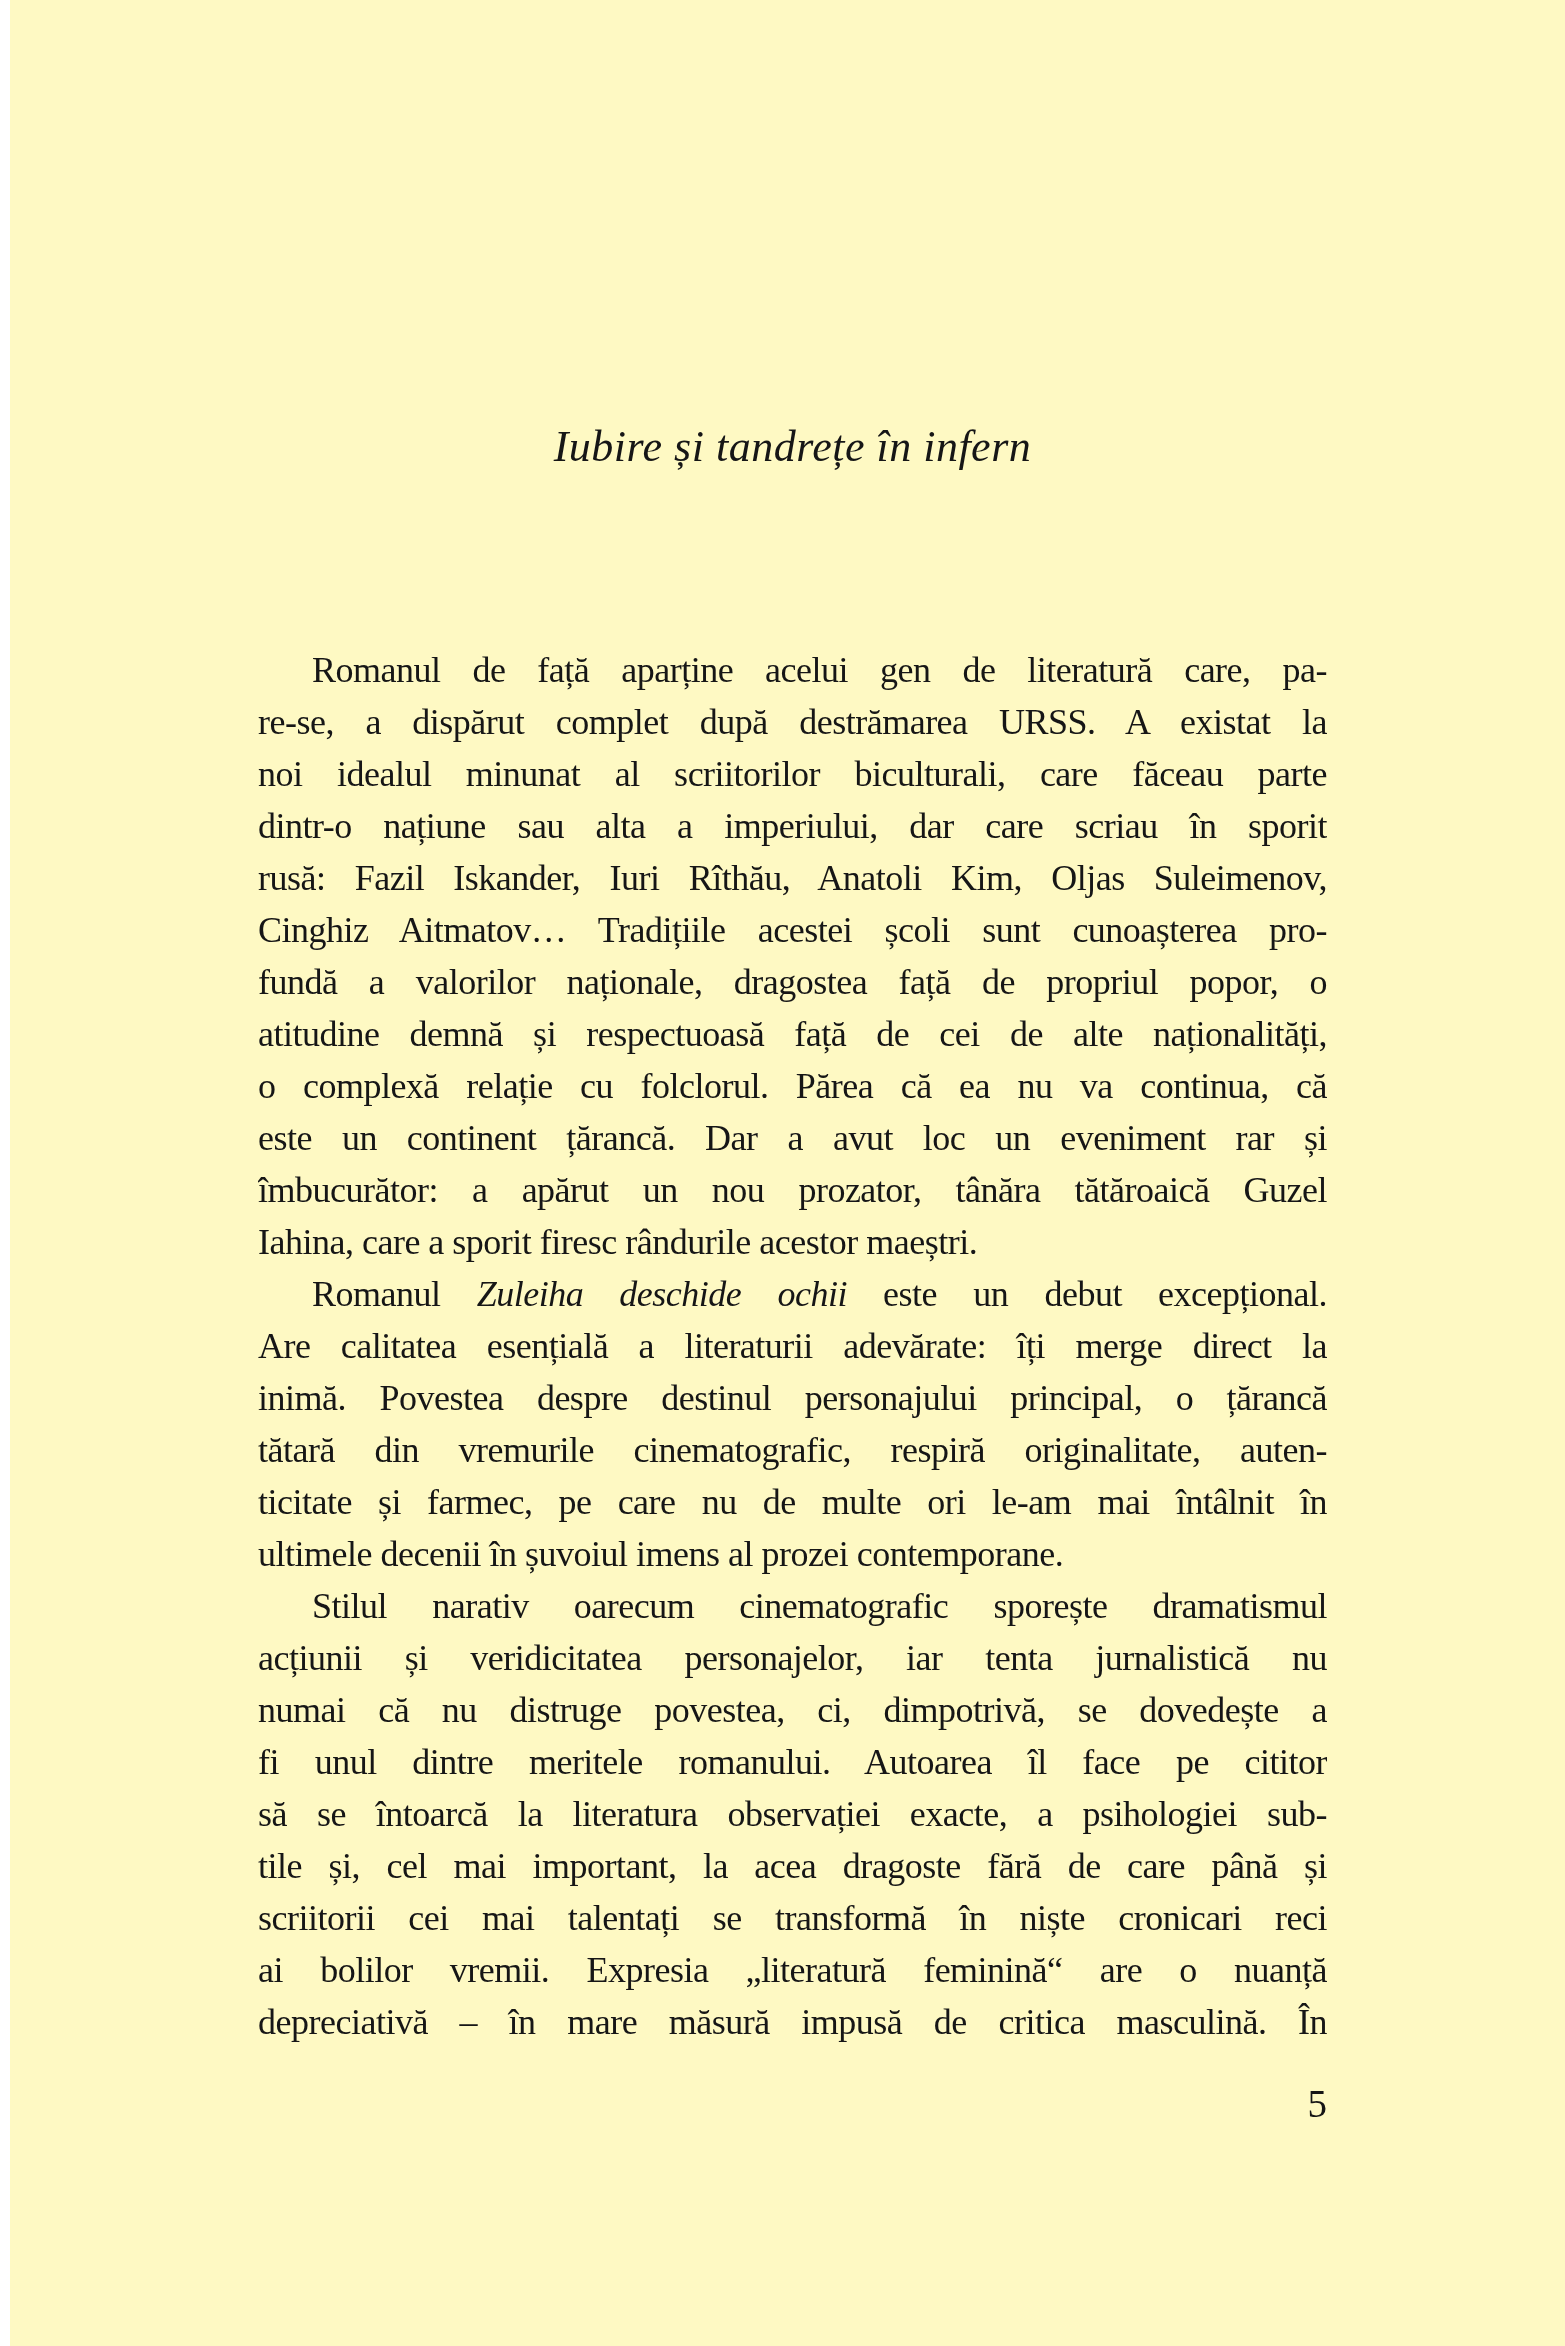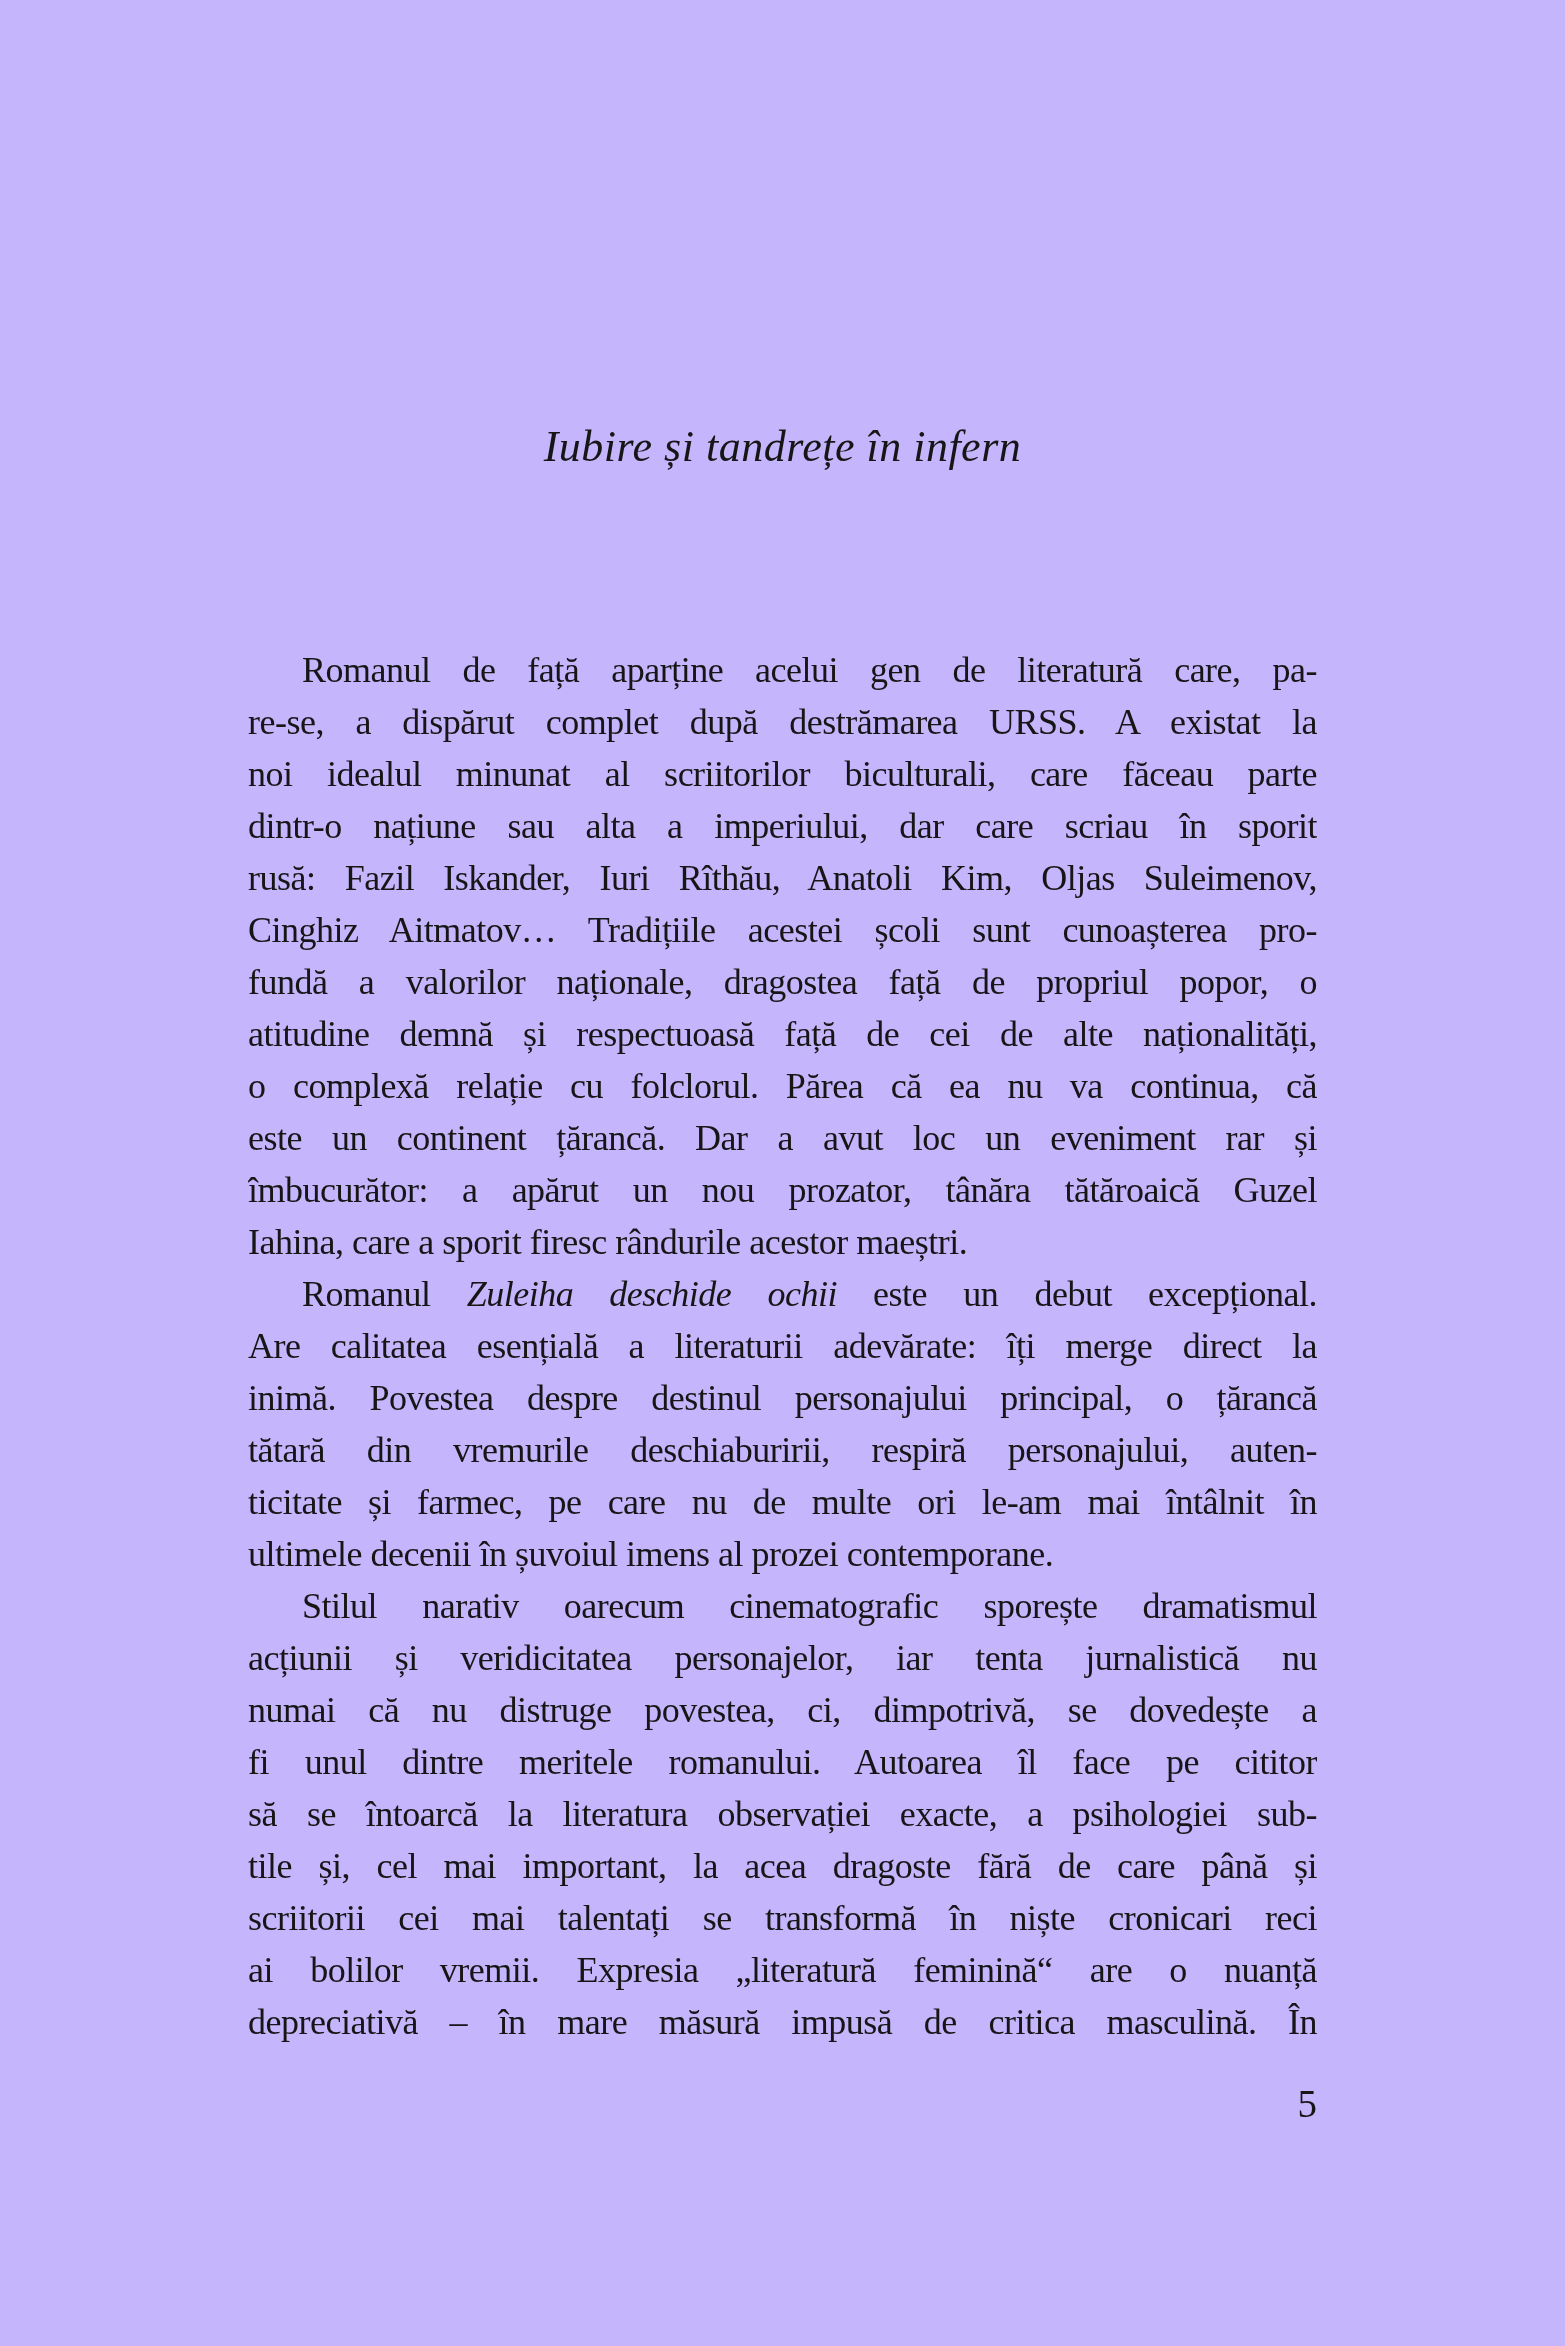--- a/index.html
+++ b/index.html
@@ -11,21 +11,22 @@
     position: relative;
     width: 1565px;
     height: 2347px;
     font-family: "Liberation Serif", "DejaVu Serif", serif;
     color: #1a1a1a;
     overflow: hidden;
   }
   .book-page {
     position: absolute;
     inset: 0;
-    background: #c4b5fd;
+    background: #fef9c3;
+    margin-left: 10px;
   }
   .chapter-title {
     position: absolute;
     left: 248px;
     top: 417px;
     width: 1069px;
     text-align: center;
     font-style: italic;
     font-size: 44px;
     line-height: 59px;
@@ -90,21 +91,21 @@
       <div class="line">o complexă relație cu folclorul. Părea că ea nu va continua, că</div>
       <div class="line">este un continent țărancă. Dar a avut loc un eveniment rar și</div>
       <div class="line">îmbucurător: a apărut un nou prozator, tânăra tătăroaică Guzel</div>
       <div class="line endline">Iahina, care a sporit firesc rândurile acestor maeștri.</div>
     </div>
 
     <div>
       <div class="line indent"><span>Romanul </span><span class="it">Zuleiha deschide ochii</span><span> este un debut excepțional.</span></div>
       <div class="line">Are calitatea esențială a literaturii adevărate: îți merge direct la</div>
       <div class="line">inimă. Povestea despre destinul personajului principal, o țărancă</div>
-      <div class="line">tătară din vremurile deschiaburirii, respiră personajului, auten-</div>
+      <div class="line">tătară din vremurile cinematografic, respiră originalitate, auten-</div>
       <div class="line">ticitate și farmec, pe care nu de multe ori le-am mai întâlnit în</div>
       <div class="line endline">ultimele decenii în șuvoiul imens al prozei contemporane.</div>
     </div>
 
     <div>
       <div class="line indent">Stilul narativ oarecum cinematografic sporește dramatismul</div>
       <div class="line">acțiunii și veridicitatea personajelor, iar tenta jurnalistică nu</div>
       <div class="line">numai că nu distruge povestea, ci, dimpotrivă, se dovedește a</div>
       <div class="line">fi unul dintre meritele romanului. Autoarea îl face pe cititor</div>
       <div class="line">să se întoarcă la literatura observației exacte, a psihologiei sub-</div>

